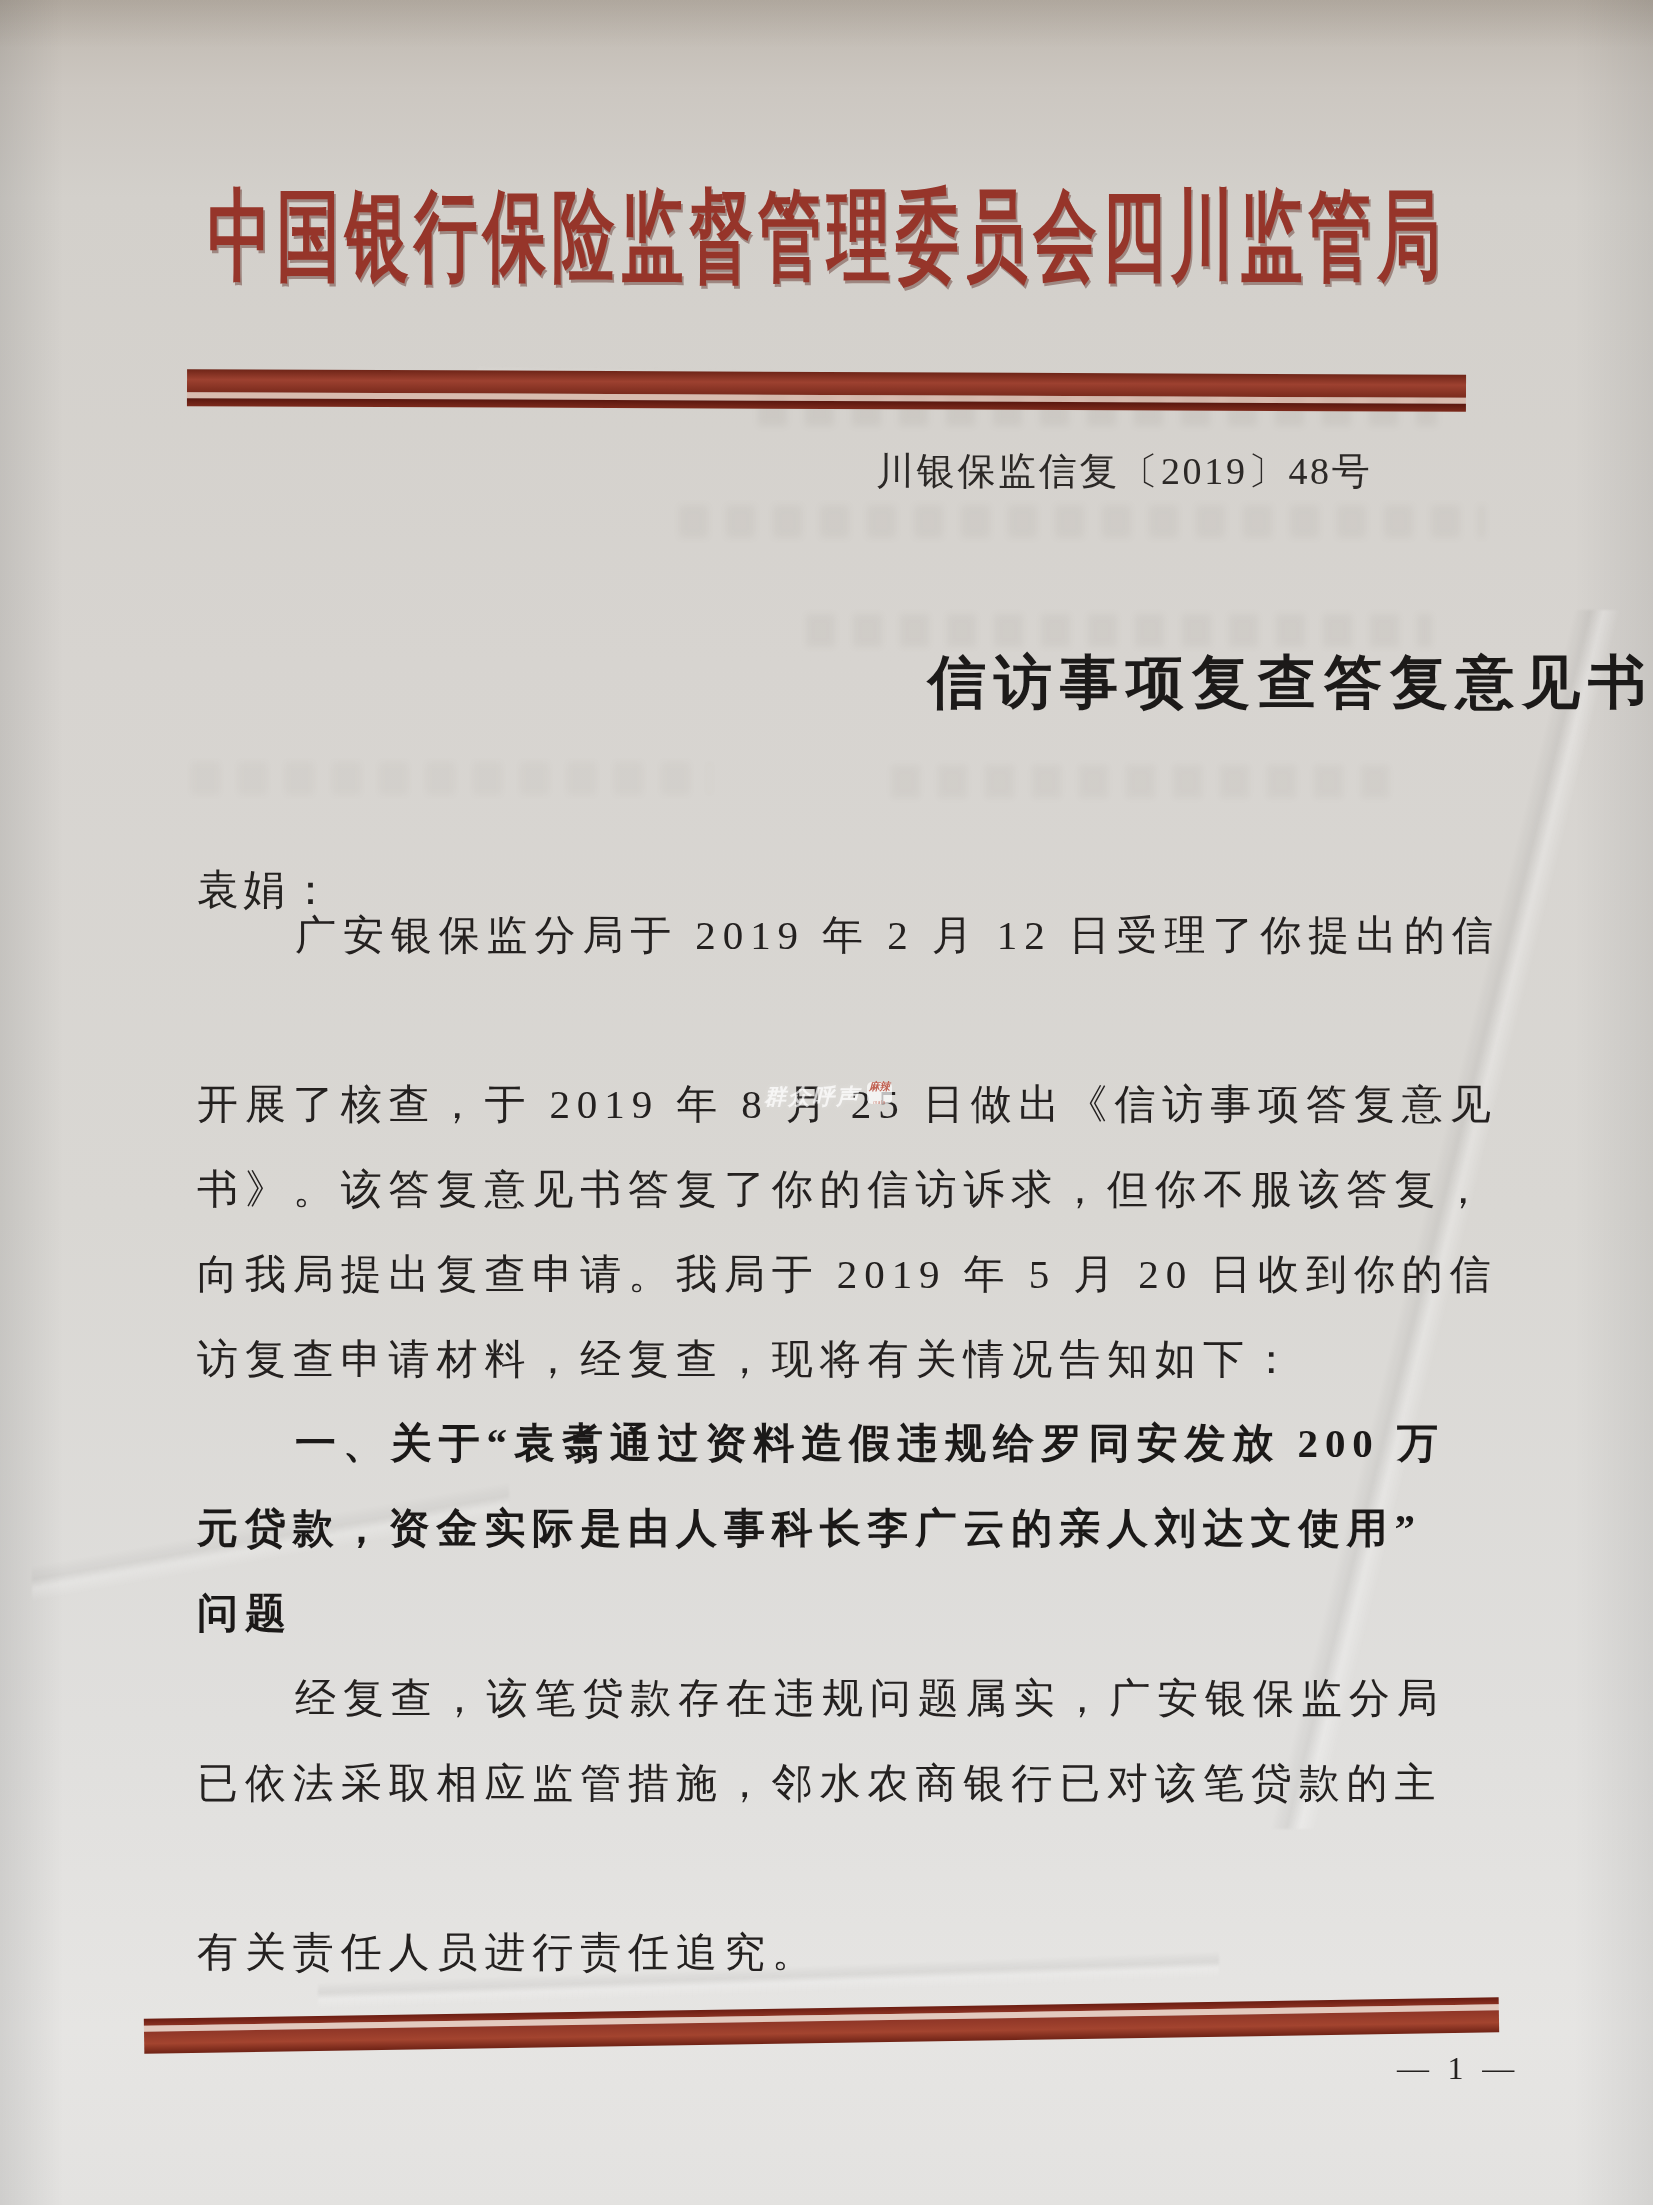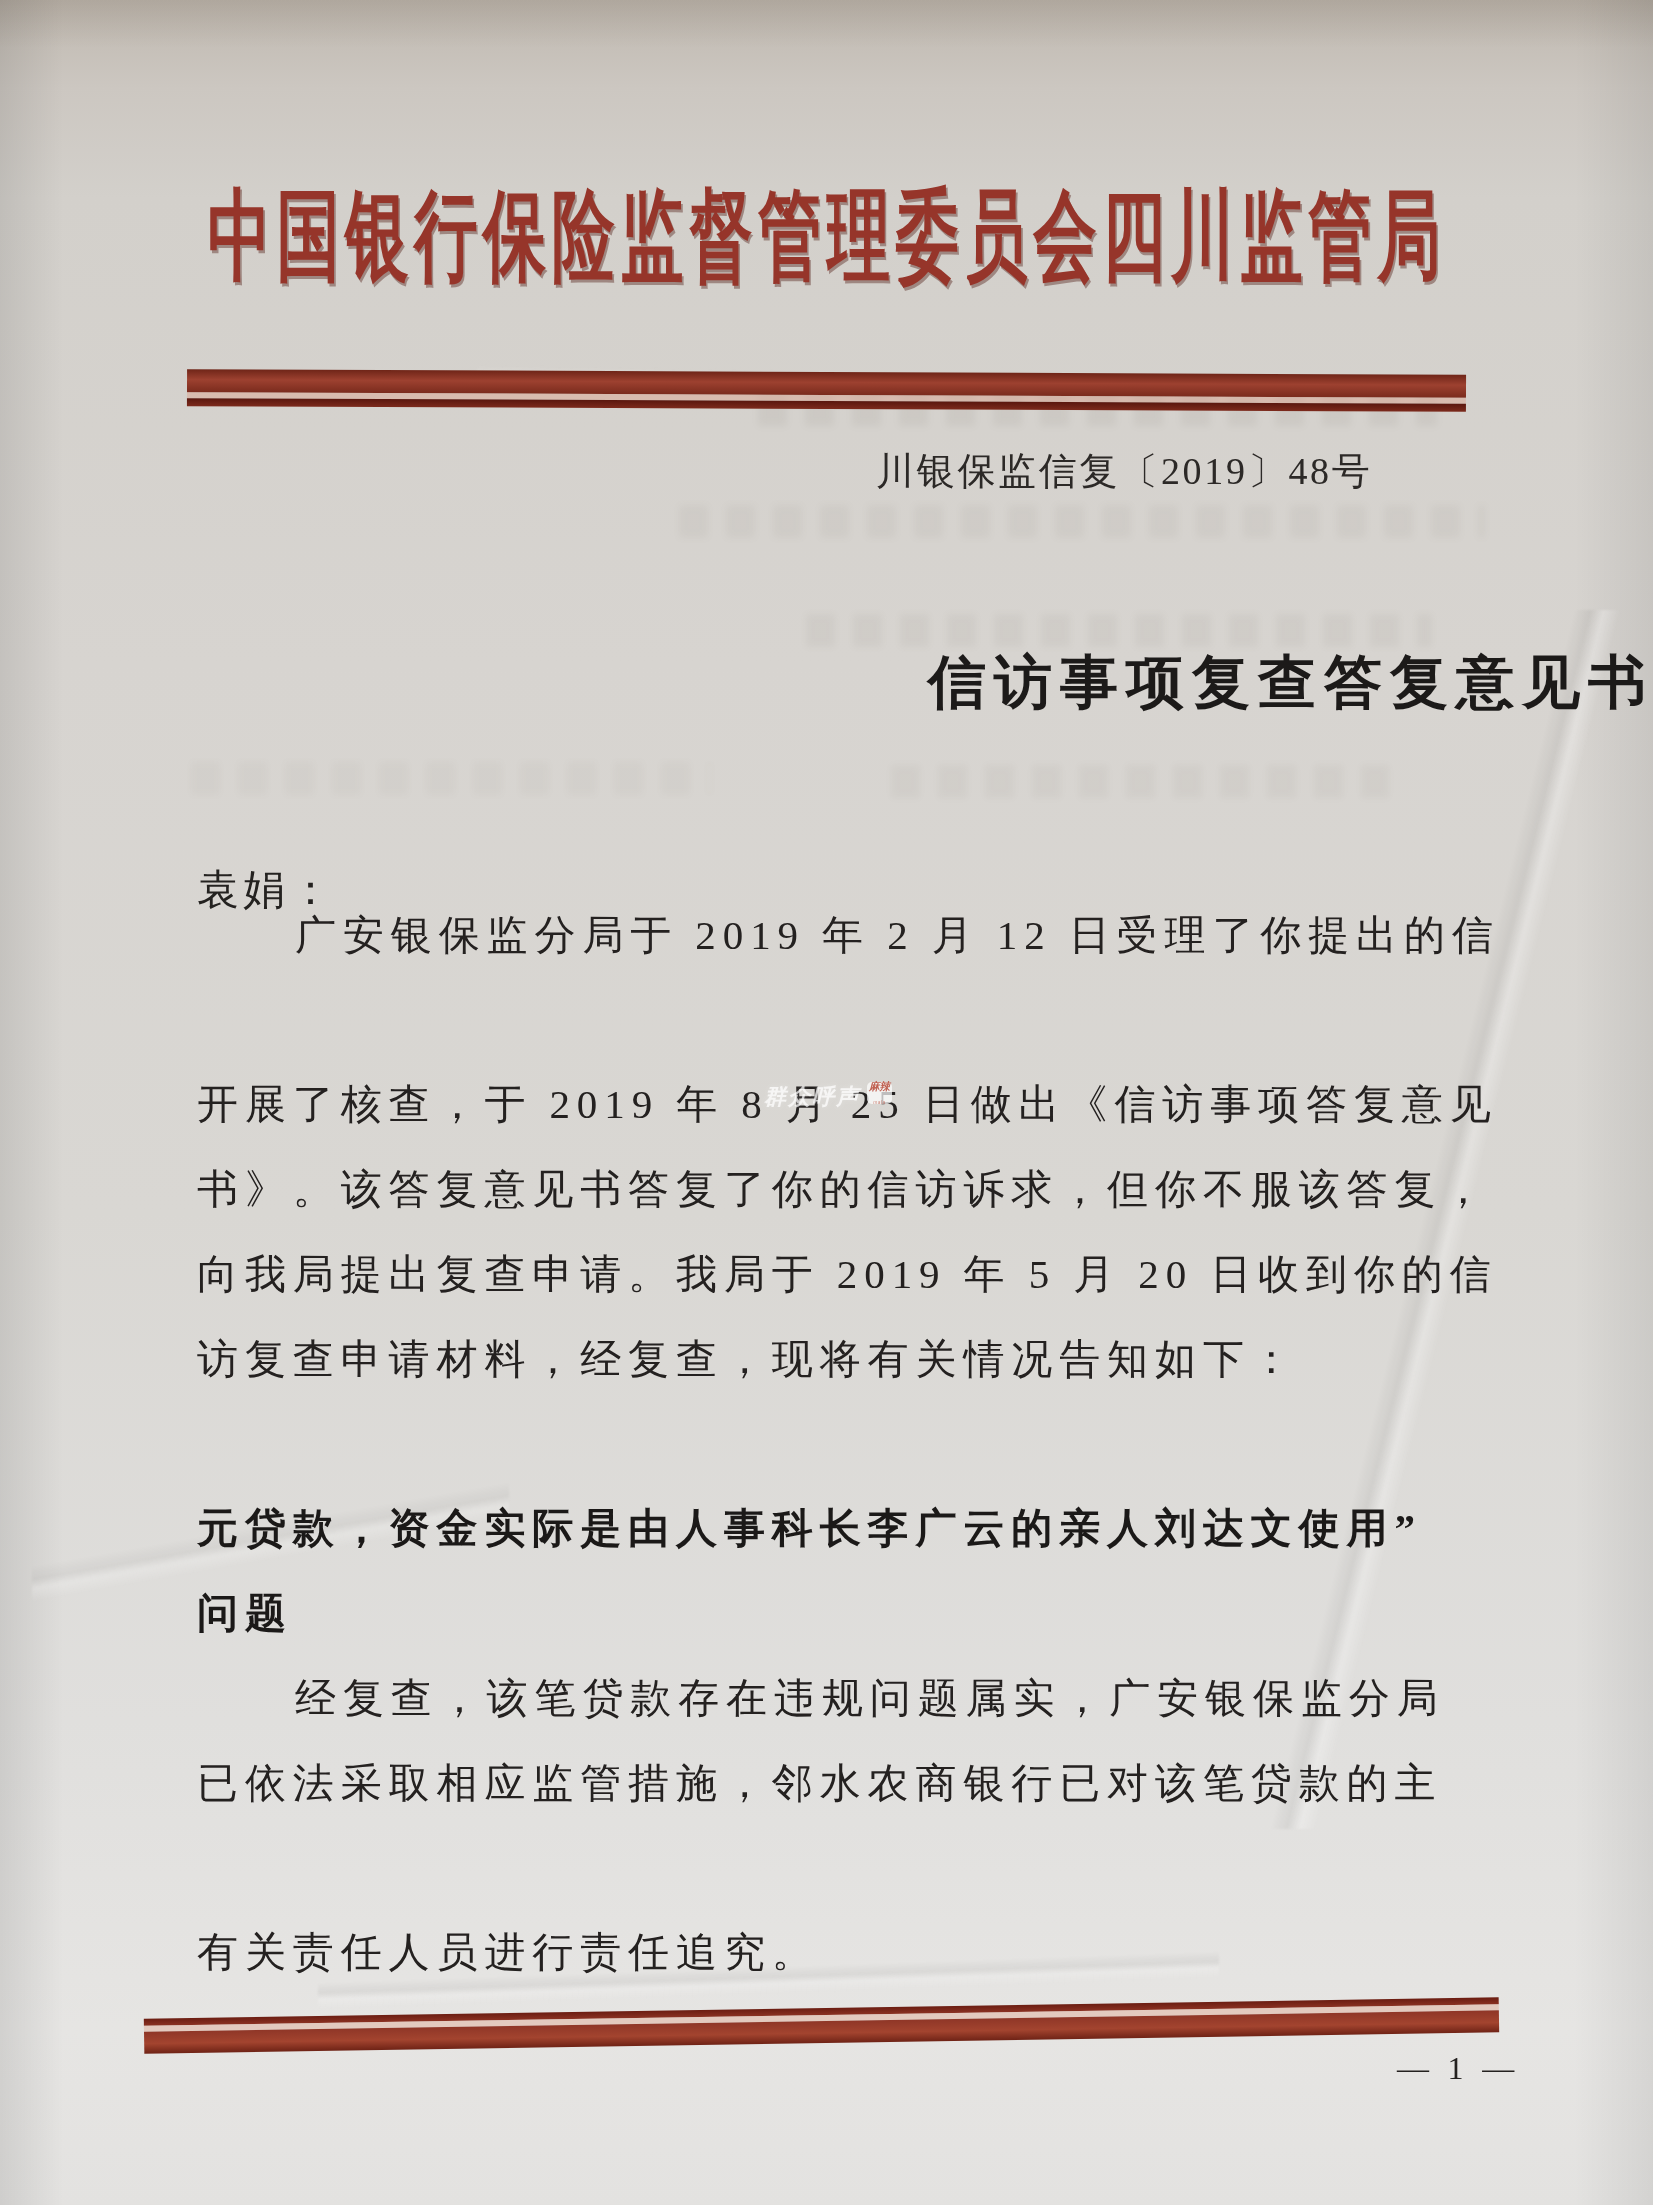--- a/index.html
+++ b/index.html
@@ -119,20 +119,21 @@
   <div class="doc-title">信访事项复查答复意见书</div>
 
   <div class="salutation">袁娟：</div>
 
   <div class="bline indent" style="top:908px">广安银保监分局于 2019 年 2 月 12 日受理了你提出的信</div>
   <div class="bline" style="top:1077px">开展了核查，于 2019 年 8 月 25 日做出《信访事项答复意见</div>
   <div class="bline" style="top:1162px">书》。该答复意见书答复了你的信访诉求，但你不服该答复，</div>
   <div class="bline" style="top:1247px">向我局提出复查申请。我局于 2019 年 5 月 20 日收到你的信</div>
   <div class="bline" style="top:1332px">访复查申请材料，经复查，现将有关情况告知如下：</div>
 
+  <div class="bline bold indent" style="top:1416px">一、关于“袁翥通过资料造假违规给罗同安发放 200 万</div>
   <div class="bline bold" style="top:1501px">元贷款，资金实际是由人事科长李广云的亲人刘达文使用”</div>
   <div class="bline bold" style="top:1586px">问题</div>
 
   <div class="bline" style="top:1756px">已依法采取相应监管措施，邻水农商银行已对该笔贷款的主</div>
   <div class="bline indent" style="top:1671px">经复查，该笔贷款存在违规问题属实，广安银保监分局</div>
   <div class="bline" style="top:1925px">有关责任人员进行责任追究。</div>
 
   <div class="watermark">
     <span class="wm-text">群众呼声</span>
     <span class="wm-logo">

